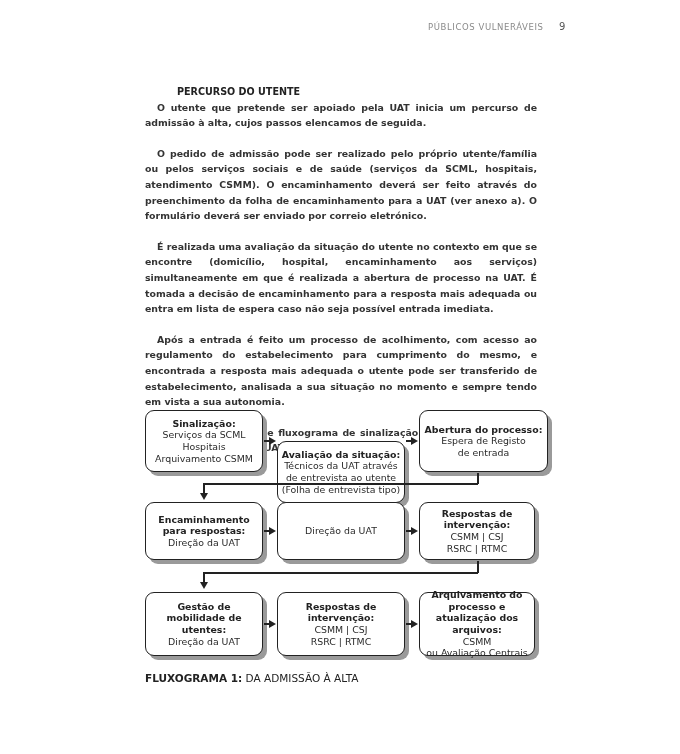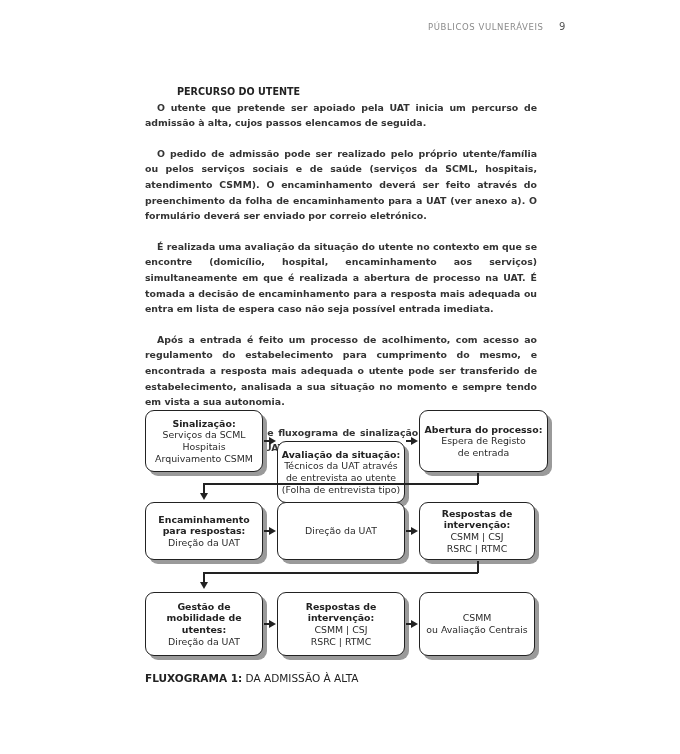--- a/index.html
+++ b/index.html
@@ -97,20 +97,21 @@
   <div class="box" style="left:0;top:188px;width:118px;height:64px;">
     <div class="t">Gestão de mobilidade de utentes:</div>
     <div>Direção da UAT</div>
   </div>
   <div class="box" style="left:132px;top:188px;width:128px;height:64px;">
     <div class="t">Respostas de intervenção:</div>
     <div>CSMM | CSJ</div>
     <div>RSRC | RTMC</div>
   </div>
   <div class="box" style="left:274px;top:188px;width:116px;height:64px;">
+    <div class="t">Arquivamento do processo e atualização dos arquivos:</div>
     <div>CSMM</div>
     <div>ou Avaliação Centrais</div>
   </div>
 
   <div class="conn" style="left:119px;top:219px;width:6px;height:1.6px;"></div>
   <div class="arrow-r" style="left:124px;top:216px;"></div>
   <div class="conn" style="left:261px;top:219px;width:6px;height:1.6px;"></div>
   <div class="arrow-r" style="left:266px;top:216px;"></div>
 </div>
 

